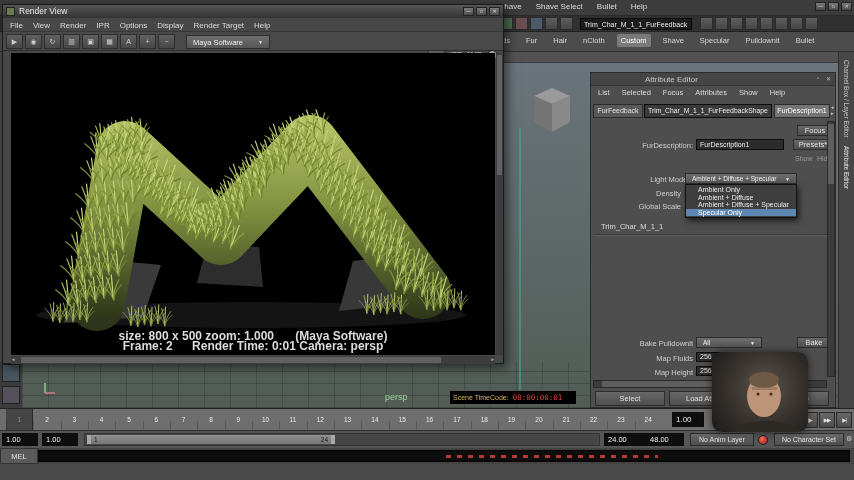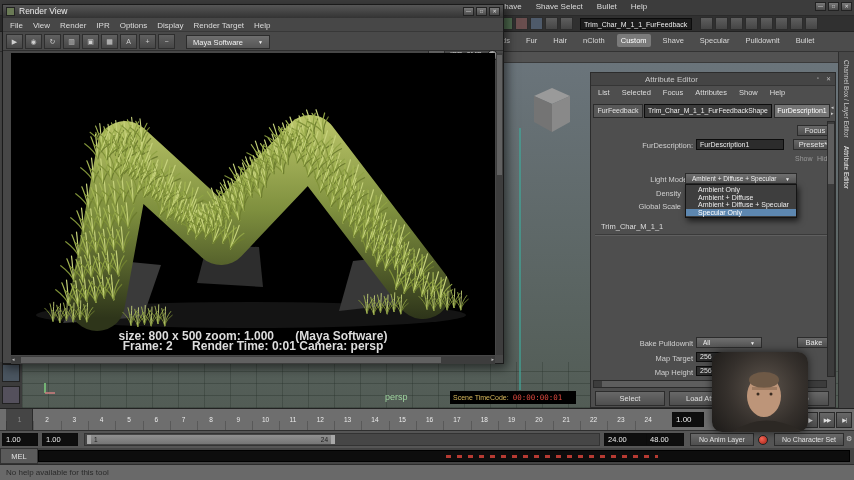--- a/index.html
+++ b/index.html
@@ -158,21 +158,21 @@
 
     <span class="abs" style="left:10px;top:149px;font-size:7.5px;color:#dedede">Trim_Char_M_1_1</span>
     <div class="abs" style="left:4px;top:161px;width:232px;height:0;border-top:1px solid #3a3a3a;border-bottom:1px solid #5f5f5f"></div>
 
     <span class="ae-label" style="left:10px;top:266px;width:92px">Bake Pulldownlt</span>
     <div class="abs dd" style="left:105px;top:264px;width:66px;height:11px">
       <span>All</span>
       <span style="font-size:5px">▼</span>
     </div>
     <div class="abs btn" style="left:206px;top:264px;width:34px;height:11px;line-height:10px">Bake</div>
-    <span class="ae-label" style="left:10px;top:281px;width:92px">Map Target</span>
+    <span class="ae-label" style="left:10px;top:281px;width:92px">Map Fluids</span>
     <div class="abs field" style="left:105px;top:279px;width:36px;height:10px;font-size:7px;line-height:8px;background:#2c2c2c">256</div>
     <span class="ae-label" style="left:10px;top:295px;width:92px">Map Height</span>
     <div class="abs field" style="left:105px;top:293px;width:36px;height:10px;font-size:7px;line-height:8px;background:#2c2c2c">256</div>
 
     <div class="abs" style="left:2px;top:307px;width:234px;height:8px;background:#3c3c3c;border:1px solid #2a2a2a">
       <div class="abs" style="left:8px;top:0;width:110px;height:6px;background:#5e5e5e"></div>
     </div>
     <div class="abs" style="left:236px;top:48px;width:8px;height:256px;background:#3c3c3c;border:1px solid #2a2a2a">
       <div class="abs" style="left:0;top:2px;width:6px;height:60px;background:#5e5e5e"></div>
     </div>
@@ -377,23 +377,20 @@
     <span class="abs" style="left:846px;top:4px;font-size:7px;color:#ccc">⚙</span>
   </div>
 
   <div class="abs" style="left:0;top:448px;width:854px;height:16px;background:#444">
     <div class="abs btn" style="left:0;top:0;width:38px;height:16px;line-height:15px;font-size:7.5px;background:#5a5a5a;border:1px solid #333">MEL</div>
     <div class="abs" style="left:38px;top:2px;width:812px;height:12px;background:#0d0d0d;border:1px solid #000">
       <span class="abs" style="left:407px;top:4px;width:212px;height:3px;background:repeating-linear-gradient(90deg,#b63a32 0 5px,transparent 5px 11px)"></span>
     </div>
   </div>
 
-  <div class="abs" style="left:0;top:464px;width:854px;height:16px;background:#696969;border-top:1px solid #2c2c2c">
-    <span class="abs" style="left:6px;top:3px;font-size:8px;color:#2a2a2a">No help available for this tool</span>
-  </div>
 
   <div class="abs" style="left:712px;top:352px;width:96px;height:80px;border-radius:10px;overflow:hidden;background:radial-gradient(circle at 55% 45%,#5d544c 0%,#35302c 55%,#1b1917 100%);box-shadow:0 0 8px rgba(0,0,0,.6);z-index:20">
     <svg width="96" height="80" style="filter:blur(.6px)">
       <ellipse cx="52" cy="44" rx="17" ry="21" fill="#bd9579"></ellipse>
       <ellipse cx="52" cy="28" rx="15" ry="8" fill="#6e5946"></ellipse>
       <rect x="40" y="35" width="25" height="3" fill="#8a6b52" opacity="0.6"></rect>
       <circle cx="46" cy="42" r="1.5" fill="#3a2c22"></circle>
       <circle cx="59" cy="42" r="1.5" fill="#3a2c22"></circle>
       <path d="M20 80 Q52 58 88 78 L88 80 L20 80 Z" fill="#2c2824"></path>
     </svg>

